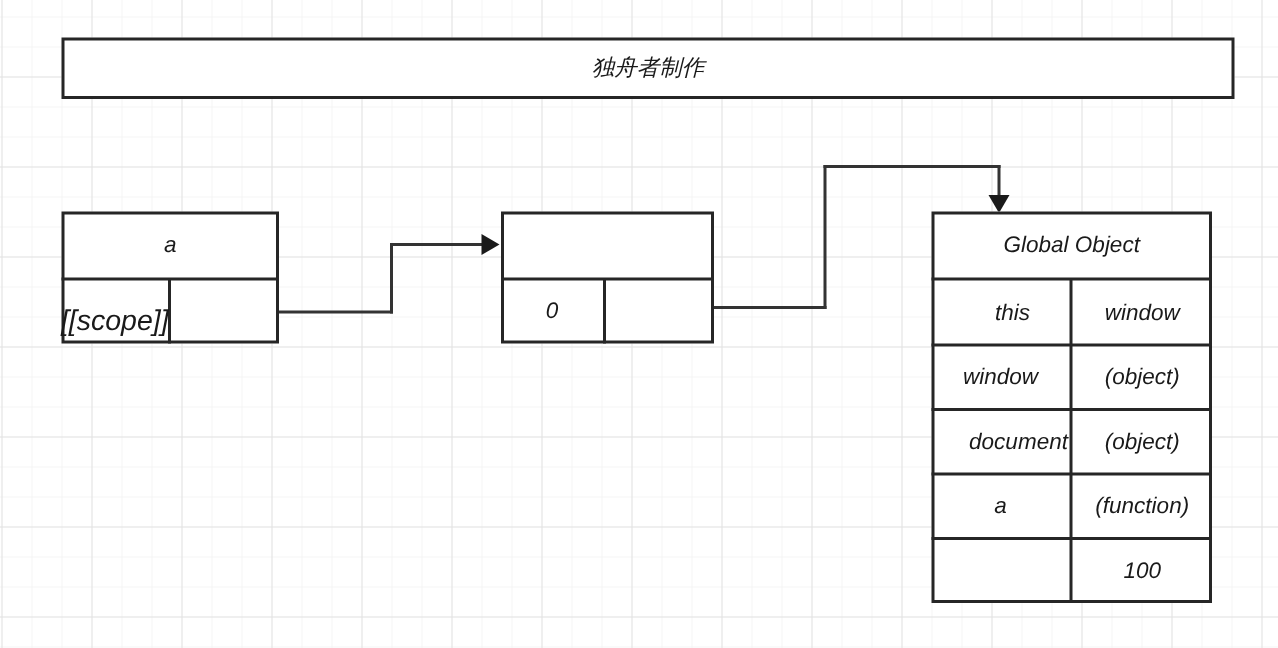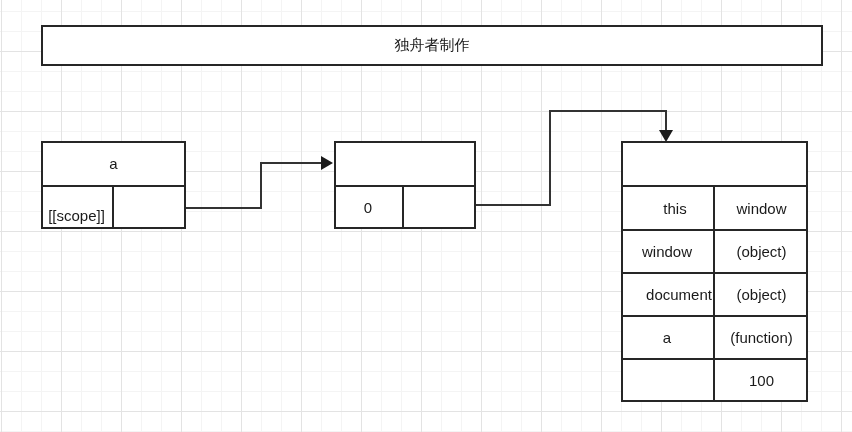--- a/index.html
+++ b/index.html
@@ -32,20 +32,21 @@
 
   .cell {
     position: absolute;
     box-sizing: border-box;
     display: flex;
     align-items: center;
     justify-content: center;
     color: #1a1a1a;
     background: transparent;
     white-space: nowrap;
+    font-style: italic;
   }
 
   .hline {
     position: absolute;
     background: #262626;
     height: 2px;
   }
   .vline {
     position: absolute;
     background: #262626;
@@ -89,21 +90,21 @@
   #fn-div-v {
     left: 112px;
     top: 186px;
     height: 43px;
   }
   #fn-key {
     left: 41px;
     top: 186px;
     width: 71px;
     height: 58px;
-    font-size: 15px;
+    font-size: 19px;
   }
   #fn-val {
     left: 114px;
     top: 186px;
     width: 72px;
     height: 43px;
     font-size: 15px;
   }
 
   
@@ -232,20 +233,21 @@
   <div class="cell" id="sc-key">0</div>
   <div class="cell" id="sc-val"></div>
 
   <div class="conn-seg conn-h" style="left:476px; top:204px; width:75px;"></div>
   <div class="conn-seg conn-v" style="left:549px; top:110px; height:96px;"></div>
   <div class="conn-seg conn-h" style="left:549px; top:110px; width:118px;"></div>
   <div class="conn-seg conn-v" style="left:665px; top:110px; height:22px;"></div>
   <div class="arrow-down" style="left:659px; top:130px;"></div>
 
   <div class="box" id="go-box"></div>
+  <div class="cell" id="go-head">Global Object</div>
   <div class="vline" id="go-col-div"></div>
 
   <div class="hline go-row-line" style="top:185px;"></div>
   <div class="hline go-row-line" style="top:229px;"></div>
   <div class="hline go-row-line" style="top:272px;"></div>
   <div class="hline go-row-line" style="top:315px;"></div>
   <div class="hline go-row-line" style="top:358px;"></div>
 
   <div class="cell go-key" style="top:186px;padding-left:16px;">this</div>
   <div class="cell go-val" style="top:186px;">window</div>

